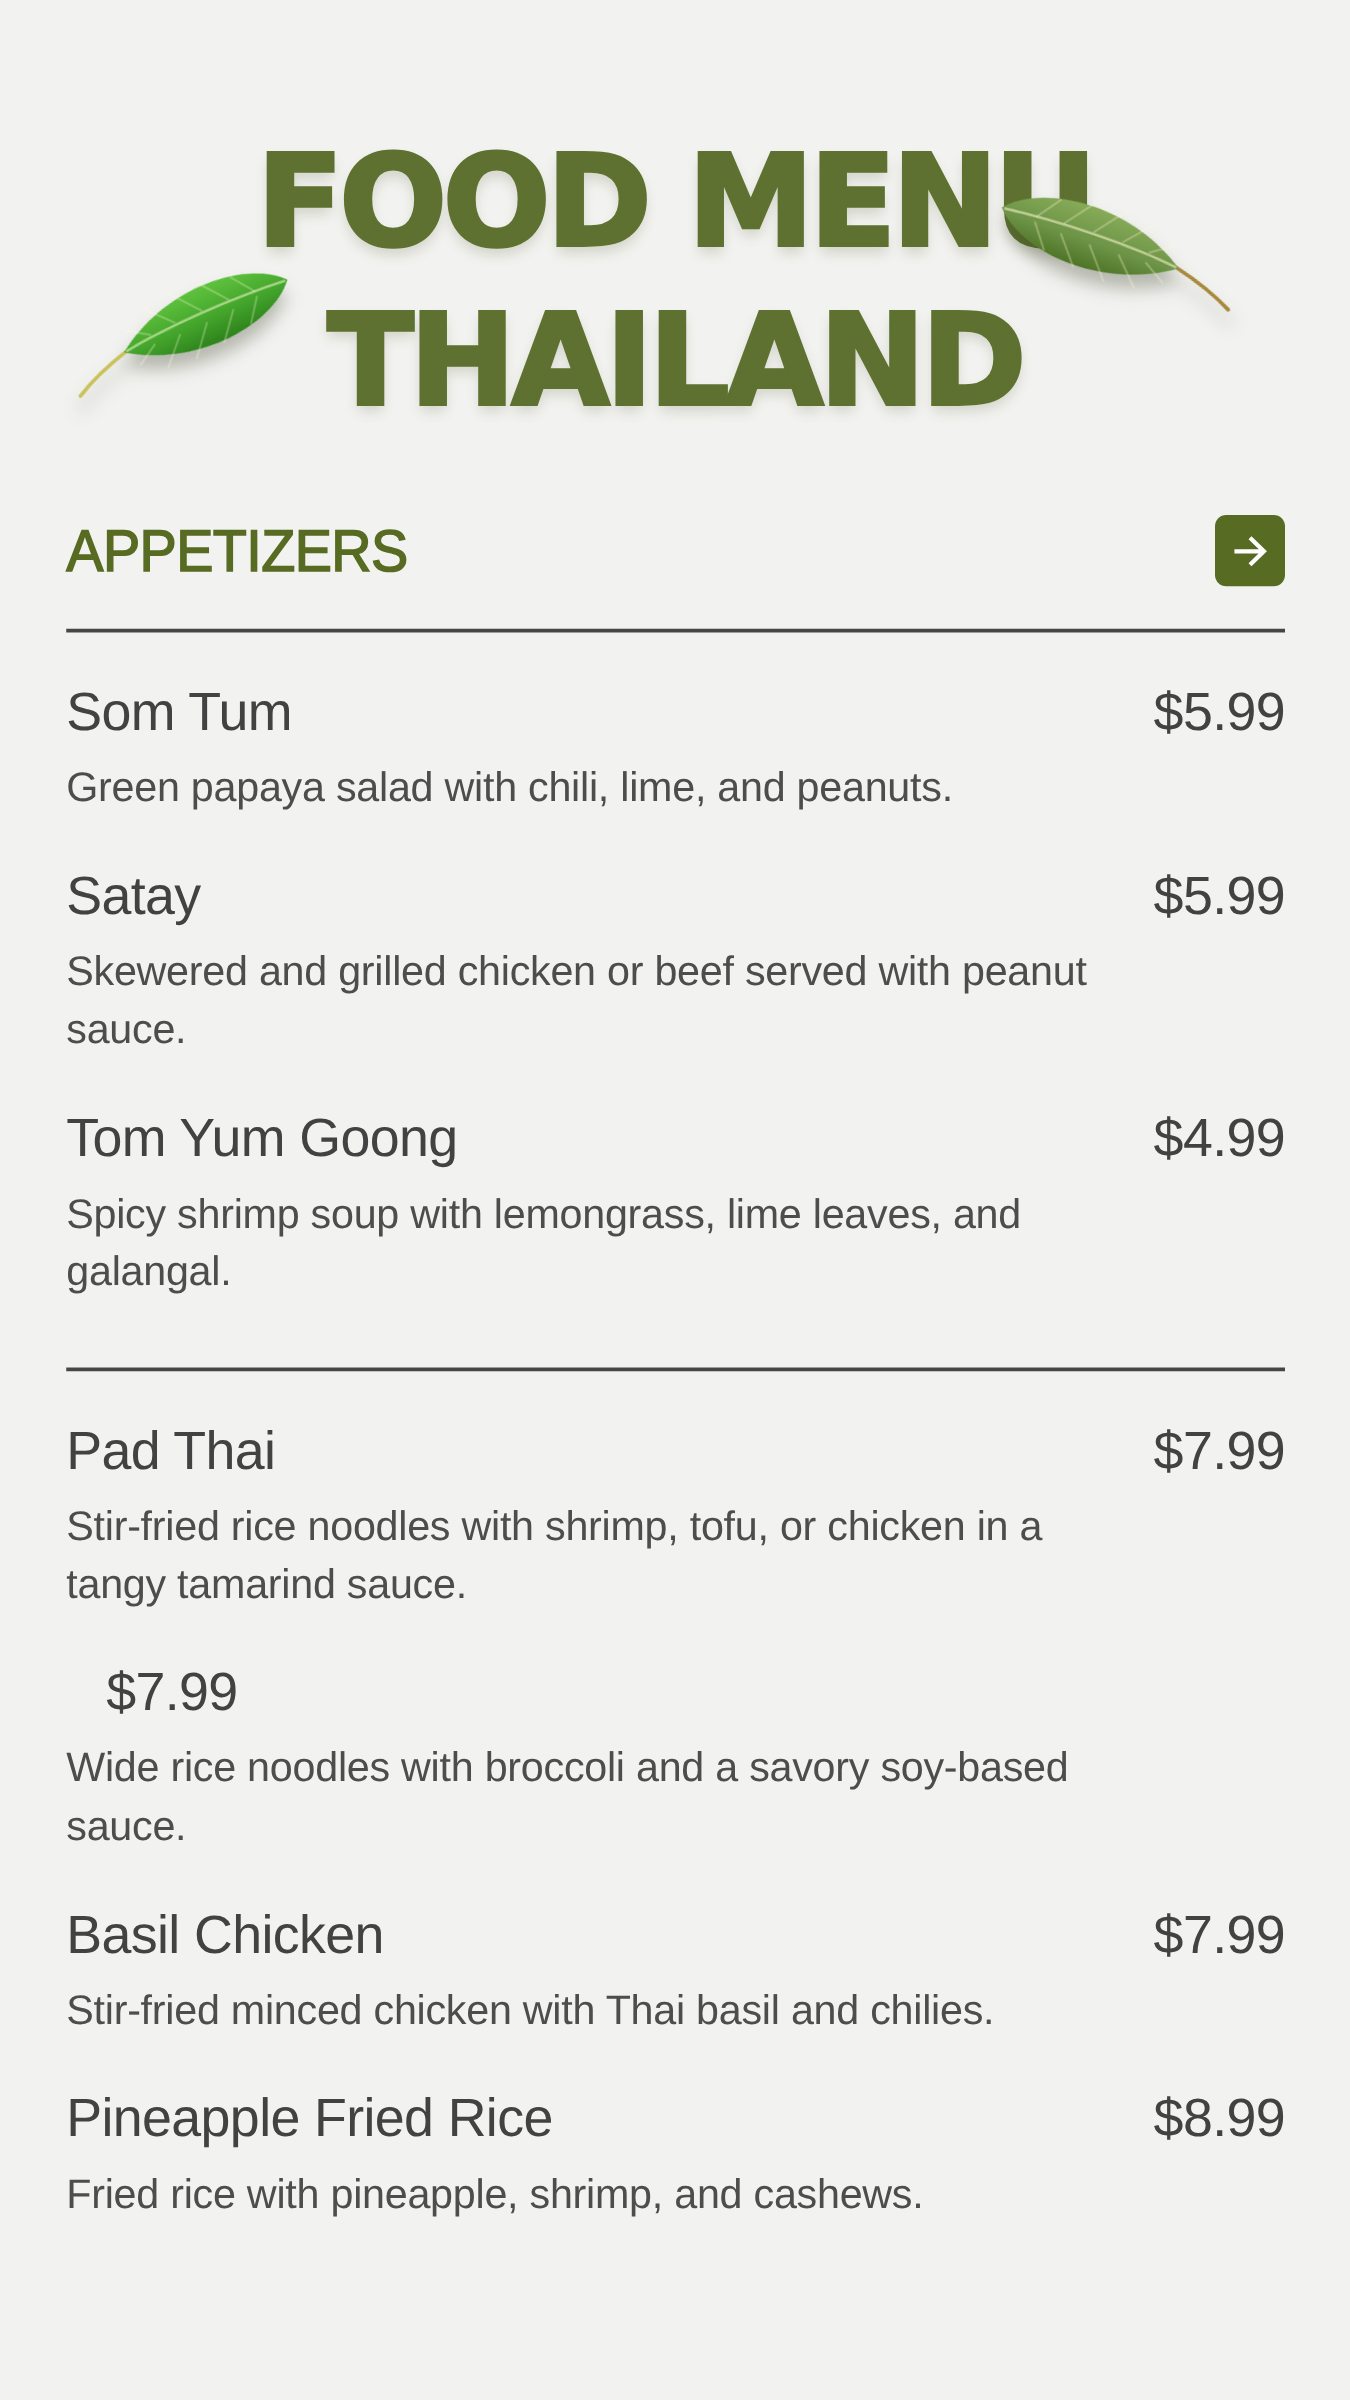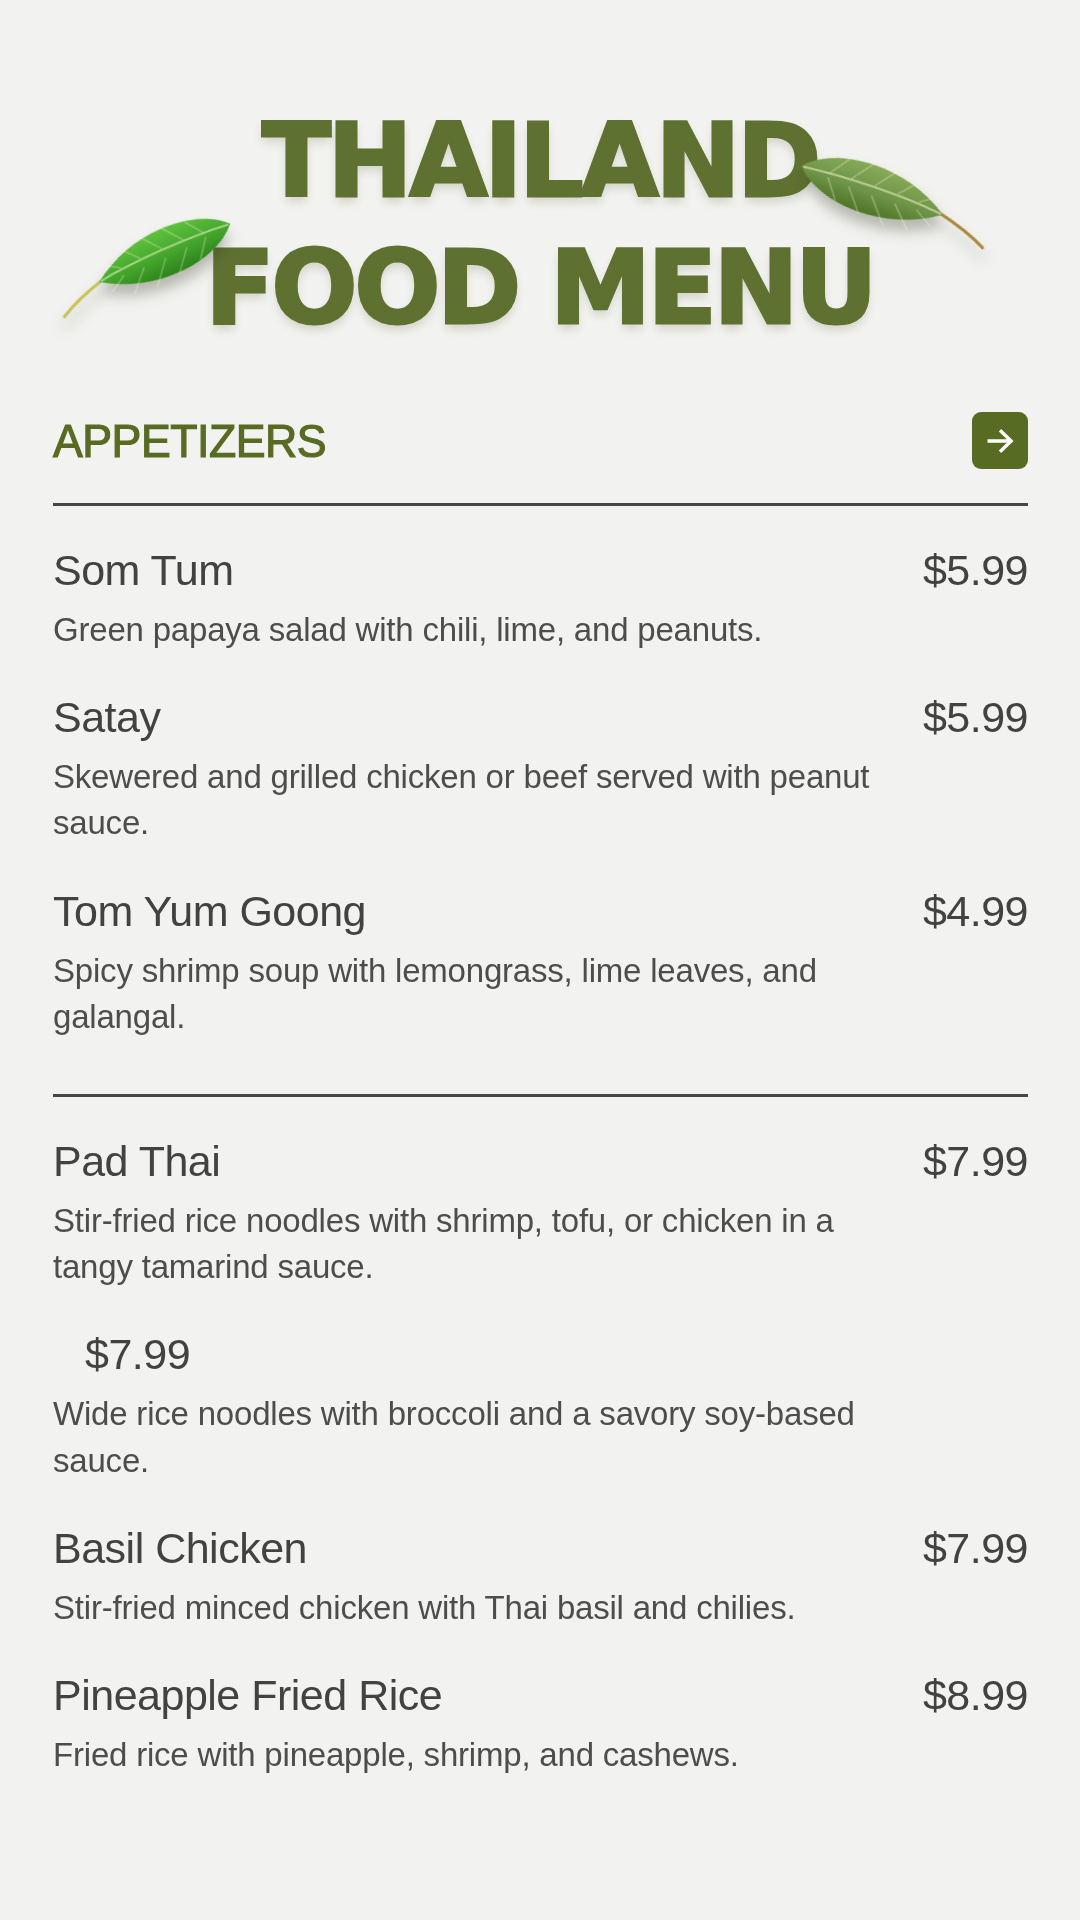--- a/index.html
+++ b/index.html
@@ -74,22 +74,22 @@
     letter-spacing:-0.2px;
   }
 </style>
 </head>
 <body>
 
 <div class="page">
 
   <header class="hero">
     <h1 class="title">
+      <span class="title-line">FOOD MENU</span>
       <span class="title-line">THAILAND</span>
-      <span class="title-line">FOOD MENU</span>
     </h1>
 
     <svg class="leaf leaf-right" viewBox="0 0 200 80" aria-hidden="true">
       <defs>
         <linearGradient id="leafGradR" x1="0" y1="0" x2="0" y2="1">
           <stop offset="0" stop-color="#86ab58"></stop>
           <stop offset="0.55" stop-color="#6d9447"></stop>
           <stop offset="1" stop-color="#4e7526"></stop>
         </linearGradient>
       </defs>

